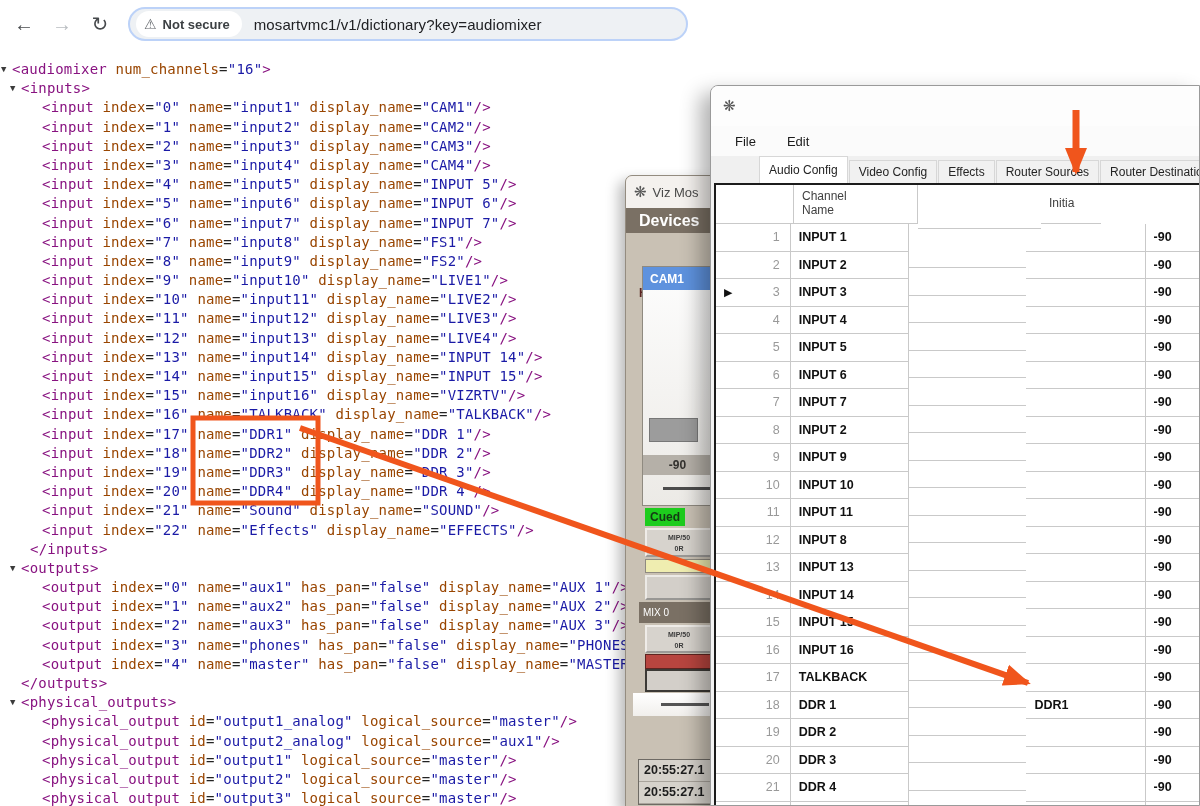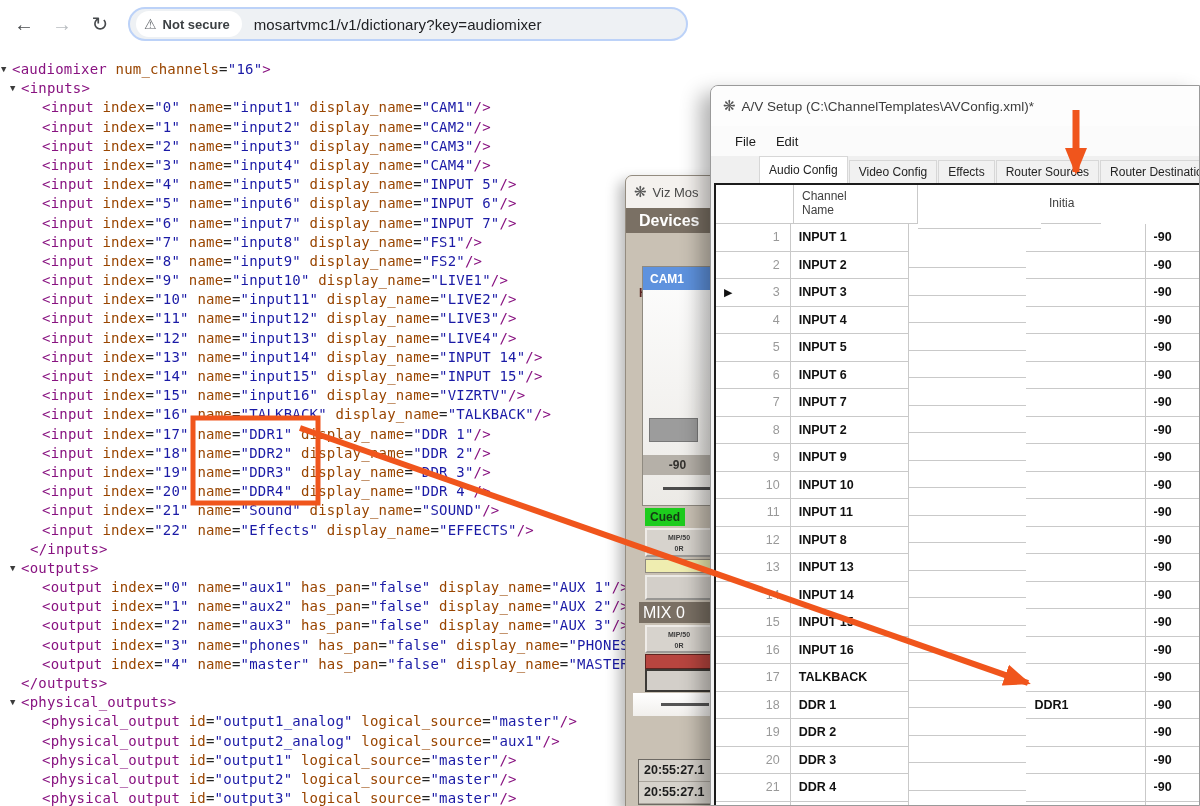--- a/index.html
+++ b/index.html
@@ -50,41 +50,41 @@
   .badge-cued{position:absolute;left:19px;top:332px;width:40px;height:18px;background:#1dcc1d;
               color:#143814;font-size:12px;font-weight:700;text-align:center;line-height:18px;}
   .vbtn{position:absolute;left:19px;width:68px;background:#d7d3cd;border:2px outset #efece8;
         box-sizing:border-box;color:#3a3a3a;font-size:7px;font-weight:700;text-align:center;
         line-height:1.5;padding-top:3px;}
   .vyellow{position:absolute;left:19px;top:383px;width:68px;height:14px;background:#efedb0;
            border:1px solid #8f8a80;box-sizing:border-box;}
   .vgray{position:absolute;left:19px;top:399px;width:68px;height:25px;background:#d3cfc9;
          border:2px outset #eceae6;box-sizing:border-box;}
   .mixbar{position:absolute;left:13px;top:426px;width:79px;height:21px;background:#7a7064;
-          color:#fff;font-size:16px;display:flex;align-items:center;padding-left:4px;box-sizing:border-box;}
+          color:#fff;font-size:10px;display:flex;align-items:center;padding-left:4px;box-sizing:border-box;}
   .vred{position:absolute;left:19px;top:478px;width:68px;height:15px;background:#b8453f;
         border:1px solid #5e2420;box-sizing:border-box;}
   .vgray2{position:absolute;left:19px;top:493px;width:68px;height:23px;background:#d3cfc9;
           border:2px solid #3c3a36;box-sizing:border-box;}
   .whiteband{position:absolute;left:7px;top:517px;width:85px;height:23px;
              background:linear-gradient(#ffffff,#f1efec);}
   .whiteband i{position:absolute;left:28px;top:10px;width:48px;height:3px;background:#555;}
   .tsbox{position:absolute;left:12px;top:583px;width:77px;height:46px;background:#d6d2cb;
          border:1px solid #6e6a64;box-sizing:border-box;}
   .tsrow{height:21px;line-height:21px;border-bottom:1px solid #a9a49c;color:#1d1d1d;
          font-size:12.5px;font-weight:700;padding-left:5px;white-space:nowrap;overflow:hidden;}
 
   
   .avwin{position:absolute;left:710px;top:85px;width:490px;height:721px;background:#f3f3f3;
          border:1px solid #9a9a9a;border-radius:8px 0 0 0;z-index:3;
          box-shadow:-10px 8px 20px rgba(0,0,0,.30);overflow:hidden;box-sizing:border-box;}
   .av-title{height:40px;background:#fdfdfd;display:flex;align-items:center;padding-left:12px;
             color:#3d3d3d;font-size:13.5px;white-space:nowrap;}
   .av-menu{height:30px;background:#fbfbfb;display:flex;align-items:center;padding-left:24px;
-           gap:20px;font-size:13px;color:#1b1b1b;}
+           gap:31px;font-size:13px;color:#1b1b1b;}
   .av-tabs{height:27px;background:#f0f0f0;display:flex;align-items:flex-end;padding-left:2px;}
   .tab{height:22px;line-height:22px;padding:0 9px;font-size:12px;color:#242424;background:#f1f1f1;
        border:1px solid #d7d7d7;border-bottom:none;margin-right:1px;white-space:nowrap;}
   .tab.active{height:26px;line-height:26px;background:#fff;font-weight:400;margin-left:46px;}
   
   .grid{position:absolute;left:3px;top:97px;width:487px;height:624px;background:#fff;
         border-left:2px solid #1c1c1c;border-top:2px solid #1c1c1c;font-size:12.5px;}
   .grow{display:flex;height:27.5px;box-sizing:border-box;}
   .grow.header{height:39px;}
   .gcell{box-sizing:border-box;border-right:1px solid #c9c9c9;border-bottom:1px solid #c9c9c9;
@@ -193,21 +193,20 @@
       </div>
     <div class="tsbox">
       <div class="tsrow">20:55:27.1</div>
       <div class="tsrow">20:55:27.1</div>
     </div>
   </div>
 
   <div class="avwin">
     <div class="av-title">
       <span class="pinwheel">❋</span>
-      <span>A/V Setup (C:\ChannelTemplates\AVConfig.xml)*</span>
     </div>
     <div class="av-menu">
       <span>File</span>
       <span>Edit</span>
     </div>
     <div class="av-tabs" id="av-tabs">
         <div class="tab active">Audio Config</div>
         <div class="tab">Video Config</div>
         <div class="tab">Effects</div>
         <div class="tab">Router Sources</div>

